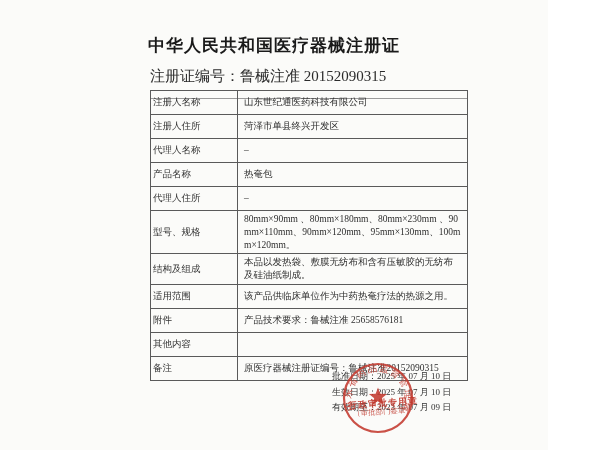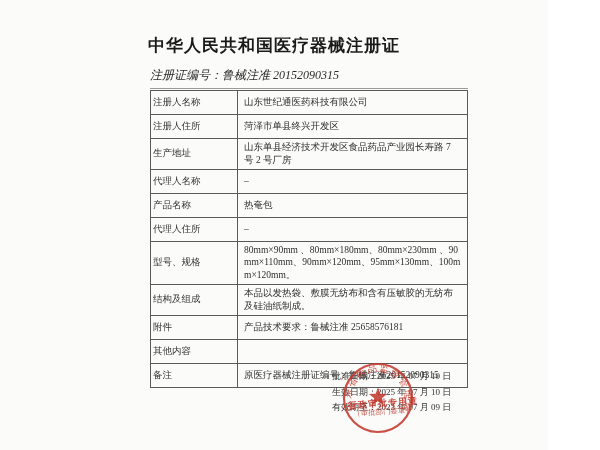--- a/index.html
+++ b/index.html
@@ -11,24 +11,23 @@
     color:#262626;
     overflow:hidden;
   }
   .doc-title{
     position:absolute;left:0;top:34px;width:100%;
     text-align:center;font-size:17px;font-weight:bold;
     letter-spacing:1px;color:#1a1a1a;
   }
   .cert-line{
     position:absolute;left:150px;top:67px;width:318px;
-    font-size:12px;padding-bottom:4px;
+    font-size:15px;padding-bottom:12px;
     border-bottom:1px solid #9a9a9a;
     color:#2b2b2b;
-    font-style:italic;
   }
   table.cert-table{
     position:absolute;left:150px;top:90px;width:318px;
     border-collapse:collapse;table-layout:fixed;
   }
   .cert-table td{
     border:1px solid #5a5a5a;
     font-size:9.5px;line-height:1.35;
     padding:2px 6px;height:19px;
     vertical-align:middle;
@@ -79,42 +78,42 @@
     <tbody>
         <tr>
       <td class="lbl">注册人名称</td>
       <td class="val">山东世纪通医药科技有限公司</td>
     </tr>
     <tr>
       <td class="lbl">注册人住所</td>
       <td class="val">菏泽市单县终兴开发区</td>
     </tr>
     <tr>
-      <td class="lbl">生产地址</td>
-      <td class="val">山东单县经济技术开发区食品药品产业园长寿路 7 号 2 号厂房</td>
-    </tr>
-    <tr>
       <td class="lbl">代理人名称</td>
       <td class="val">–</td>
     </tr>
     <tr>
       <td class="lbl">产品名称</td>
       <td class="val">热奄包</td>
     </tr>
     <tr>
       <td class="lbl">代理人住所</td>
       <td class="val">–</td>
     </tr>
     <tr>
       <td class="lbl">型号、规格</td>
       <td class="val">80mm×90mm 、80mm×180mm、80mm×230mm 、90mm×110mm、90mm×120mm、95mm×130mm、100mm×120mm。</td>
     </tr>
     <tr>
       <td class="lbl">结构及组成</td>
       <td class="val">本品以发热袋、敷膜无纺布和含有压敏胶的无纺布及硅油纸制成。</td>
+    </tr>
+    <tr>
+      <td class="lbl">适用范围</td>
+      <td class="val">该产品供临床单位作为中药热奄疗法的热源之用。</td>
     </tr>
     <tr>
       <td class="lbl">附件</td>
       <td class="val">产品技术要求：鲁械注准 25658576181</td>
     </tr>
     <tr>
       <td class="lbl">其他内容</td>
       <td class="val"></td>
     </tr>
     <tr>

